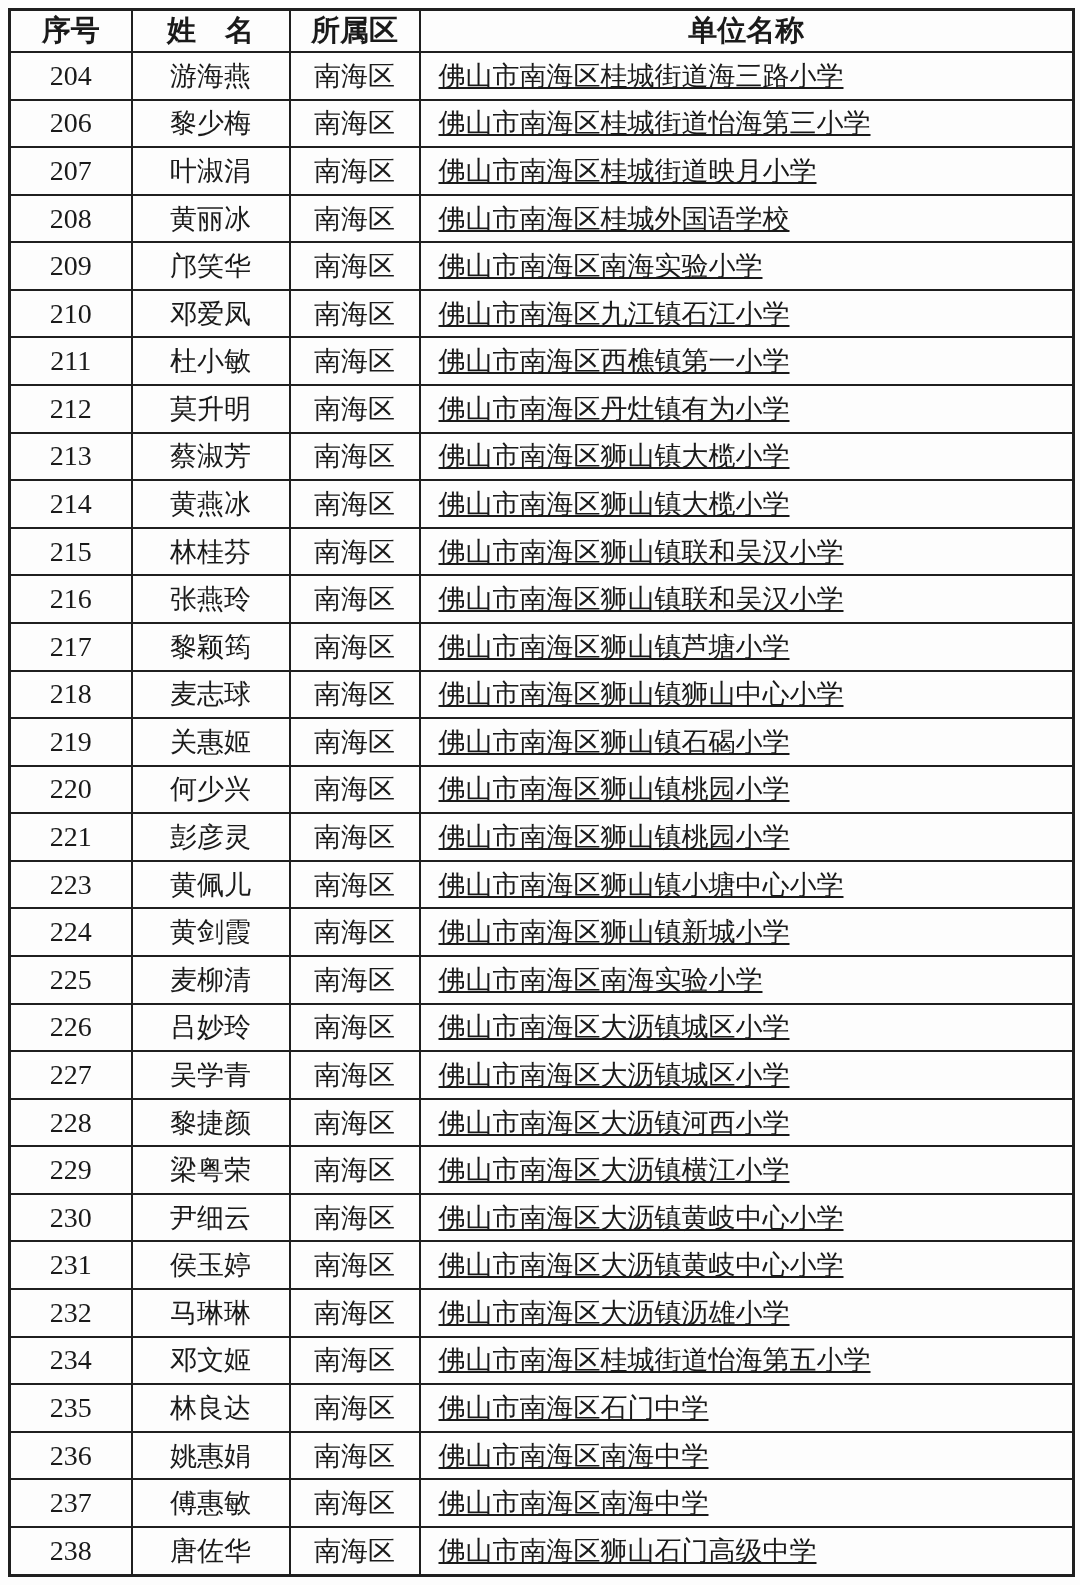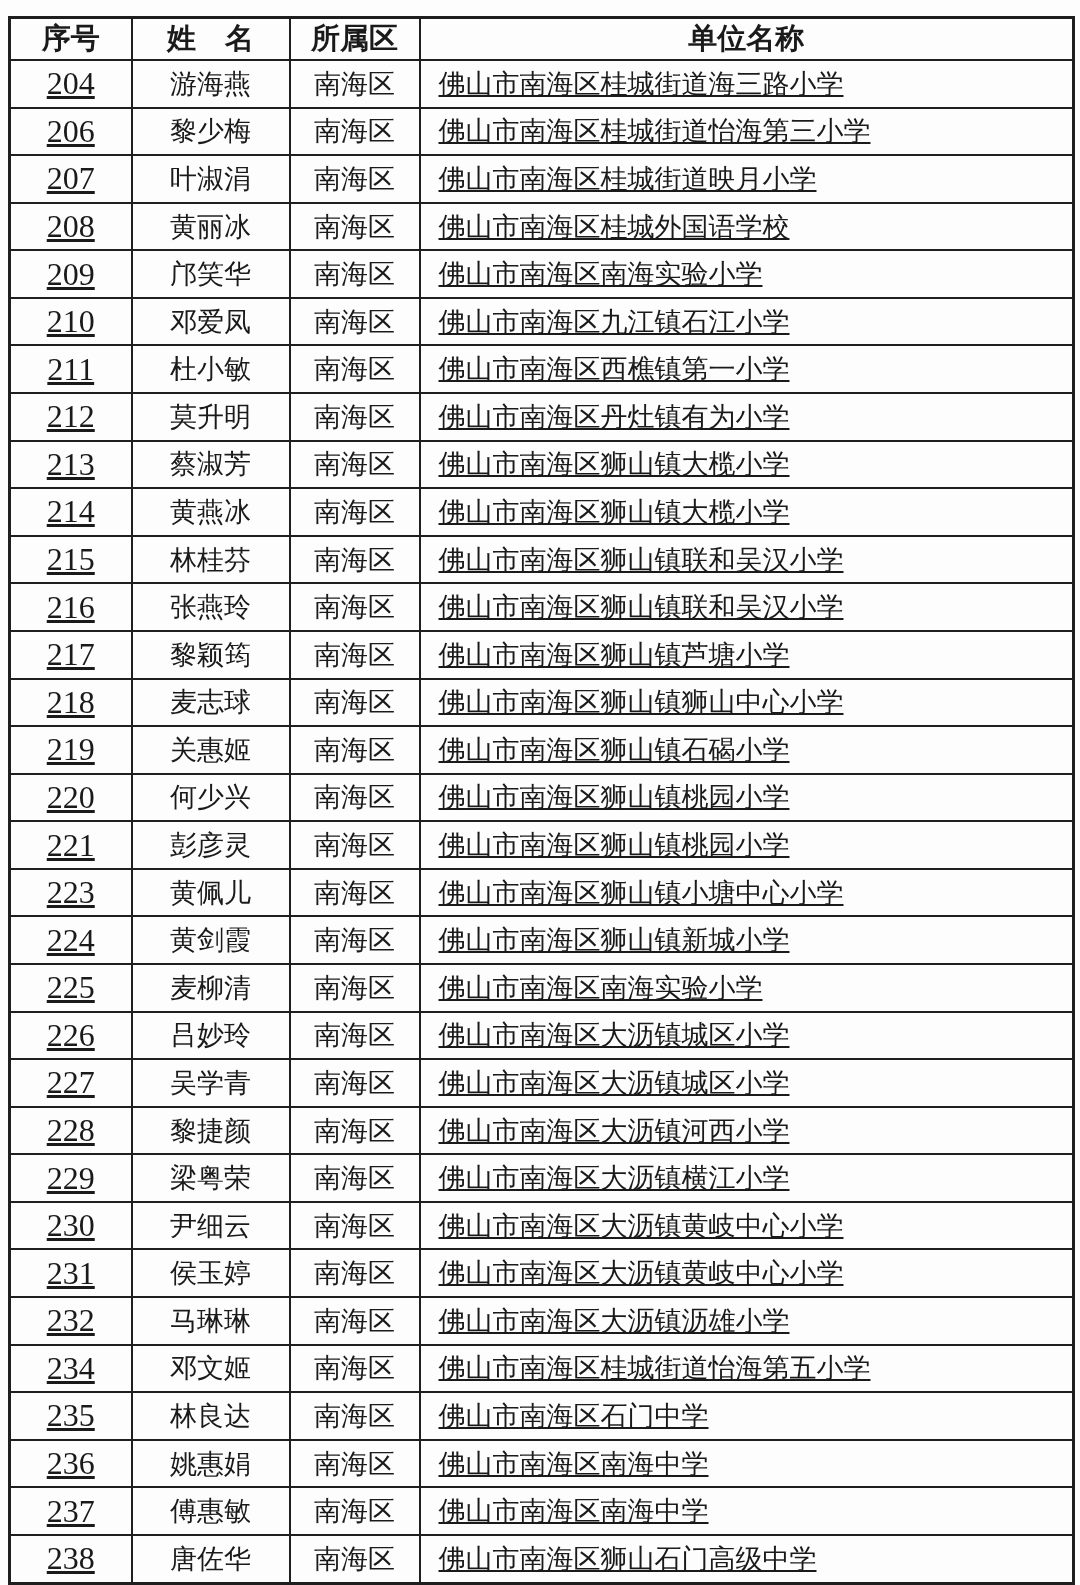--- a/index.html
+++ b/index.html
@@ -27,41 +27,39 @@
     height: 1569px;
     border-collapse: collapse;
     table-layout: fixed;
     background: #fdfdfd;
   }
   table.roster, table.roster th, table.roster td {
     border: 2px solid #1f1f1f;
   }
   table.roster {
     border-width: 3px;
-    margin-top: 8px;
   }
   table.roster th {
     font-weight: bold;
     font-size: 29px;
     text-align: center;
     height: 38px;
     padding: 0;
     white-space: pre;
   }
   table.roster td {
     font-size: 27px;
     padding: 0;
     text-align: center;
     white-space: nowrap;
     overflow: hidden;
   }
   table.roster td.col-index {
-    font-size: 32px;
+    font-size: 28px;
     font-family: "Liberation Serif", "DejaVu Serif", serif;
-    text-decoration: underline;
   }
   table.roster td.col-unit {
     text-align: left;
     padding-left: 18px;
     text-decoration: underline;
   }
 </style>
 </head>
 <body>
 

